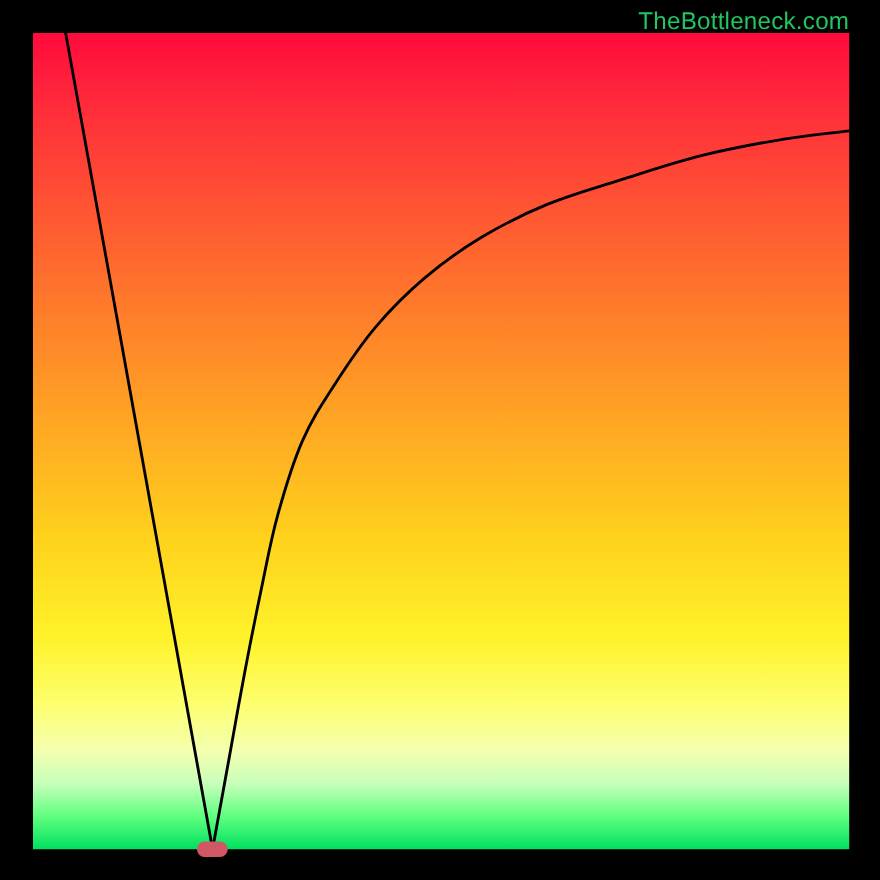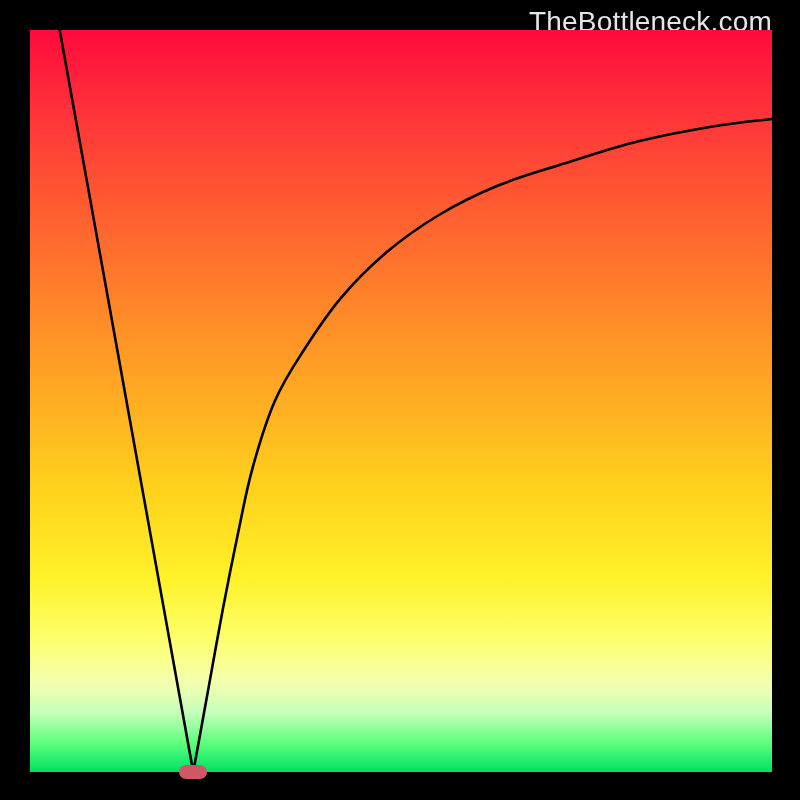--- a/index.html
+++ b/index.html
@@ -35,22 +35,22 @@
       #f4ffb0 88%,
       #c6ffba 92%,
       #5fff7f 96%,
       #00e060 100%
     );
   }
   .attribution {
     position: absolute;
     top: 6px;
     right: 28px;
-    color: #e5e5e5;
-    font-size: 28px;
+    color: #22c55e;
+    font-size: 22px;
     letter-spacing: 0.2px;
     user-select: none;
   }
   svg.curve {
     position: absolute;
     left: 0;
     top: 0;
     width: 742px;
     height: 742px;
     overflow: visible;

